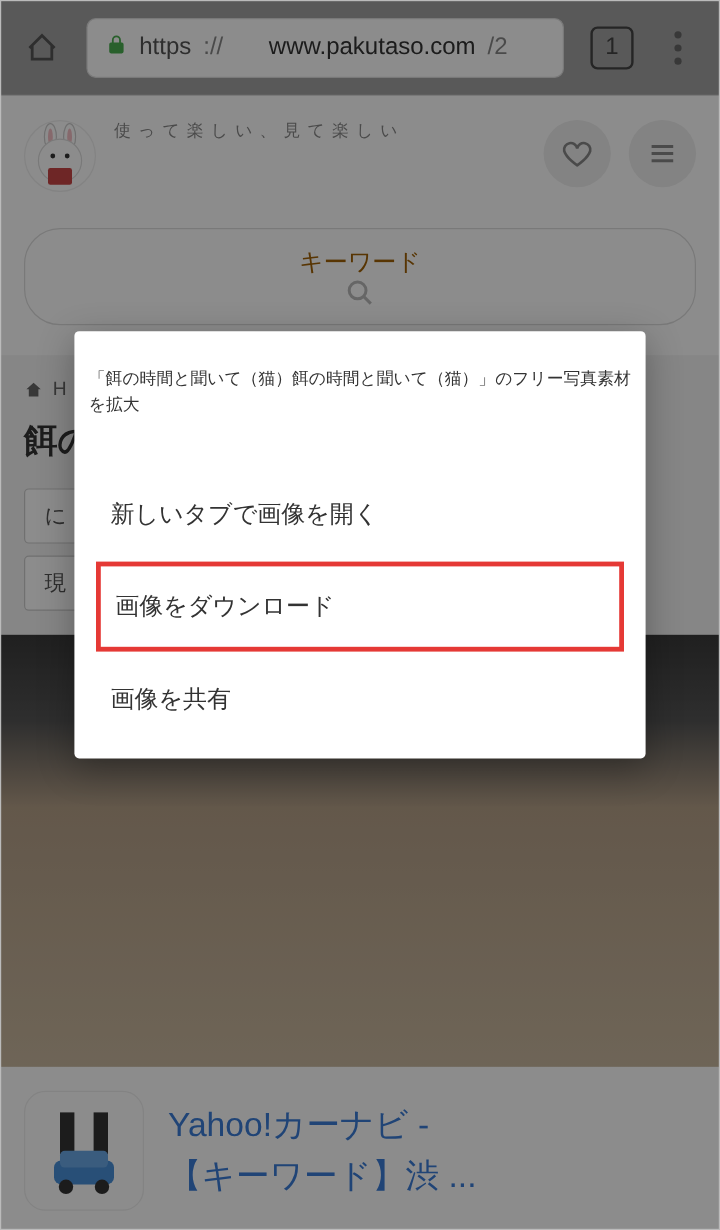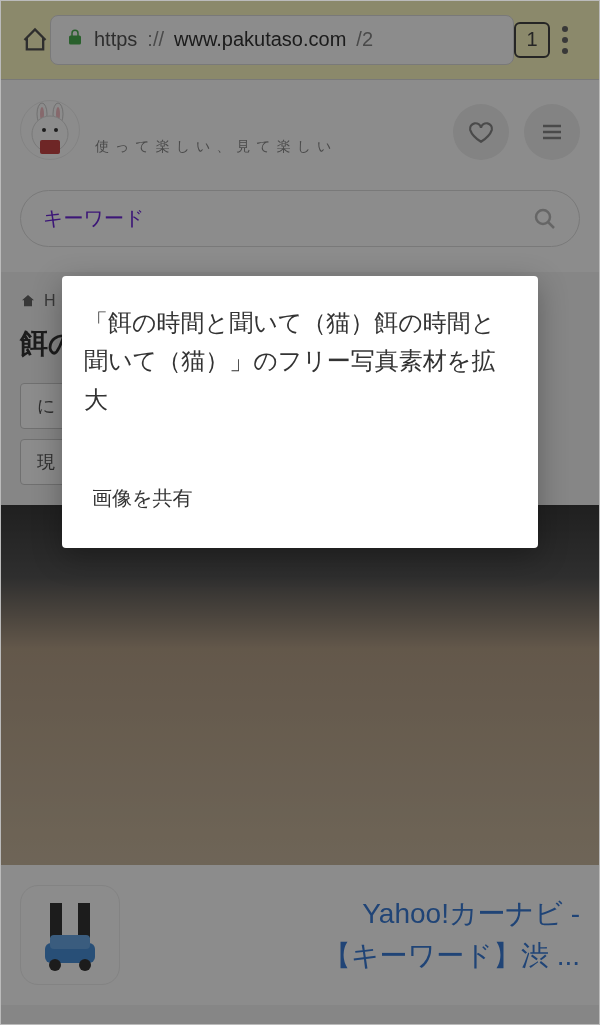--- a/index.html
+++ b/index.html
@@ -8,25 +8,25 @@
       height: 1025px;
       font-family: -apple-system, BlinkMacSystemFont, "Segoe UI", sans-serif;
       background: #f5f5f5;
       position: relative;
       overflow: hidden;
     }
     
     
     .browser-bar {
       height: 80px;
-      background: #fef9c3;
+      background: #a3a3a3;
       display: flex;
       align-items: center;
       padding: 0 20px;
-      gap: 0;
+      gap: 22px;
       border-bottom: 1px solid #ddd;
     }
     .home-btn {
       width: 30px;
       height: 30px;
       display: flex;
       align-items: center;
       justify-content: center;
     }
     .url-bar {
@@ -37,21 +37,21 @@
       border-radius: 8px;
       display: flex;
       align-items: center;
       padding: 0 15px;
       gap: 10px;
       color: #555;
       font-size: 20px;
     }
     .lock-icon { color: #4CAF50; }
     .url-prefix { color: #888; }
-    .url-host { color: #333; }
+    .url-host { color: #333; margin-left: 28px; }
     .tab-counter {
       width: 36px;
       height: 36px;
       border: 2.5px solid #444;
       border-radius: 6px;
       display: flex;
       align-items: center;
       justify-content: center;
       font-size: 20px;
       font-weight: 500;
@@ -69,21 +69,21 @@
       height: 6px;
       background: #666;
       border-radius: 50%;
     }
     
     
     .site-header {
       background: #fff;
       padding: 20px;
       display: flex;
-      align-items: flex-end;
+      align-items: flex-start;
       gap: 15px;
     }
     .logo-bunny {
       width: 60px;
       height: 60px;
       background: #fff;
       border-radius: 50%;
       border: 1px solid #eee;
       display: flex;
       align-items: center;
@@ -125,22 +125,23 @@
       background: #fff;
       padding: 10px 20px 25px;
     }
     .search-bar {
       border: 1px solid #ddd;
       border-radius: 30px;
       padding: 14px 22px;
       display: flex;
       align-items: center;
       justify-content: space-between;
-      color: #6d28d9;
+      color: #a16207;
       font-size: 20px;
+      flex-direction: column;
     }
     
     
     .content-area {
       background: #f5f5f5;
       padding: 20px;
     }
     .breadcrumb {
       display: flex;
       align-items: center;
@@ -199,21 +200,20 @@
       display: flex;
       align-items: center;
       justify-content: center;
       position: relative;
     }
     .ad-text {
       flex: 1;
       color: #3b7dd8;
       font-size: 28px;
       line-height: 1.5;
-      text-align: right;
     }
     
     
     .overlay {
       position: absolute;
       inset: 0;
       background: rgba(0,0,0,0.45);
       z-index: 10;
     }
     
@@ -223,22 +223,22 @@
       top: 276px;
       left: 62px;
       right: 62px;
       background: #fff;
       border-radius: 4px;
       z-index: 20;
       box-shadow: 0 8px 30px rgba(0,0,0,0.3);
       padding-bottom: 10px;
     }
     .menu-title {
-      padding: 28px 22px 40px;
-      font-size: 24px;
+      padding: 28px 12px 40px;
+      font-size: 14px;
       line-height: 1.6;
       color: #333;
     }
     .menu-item {
       padding: 26px 30px;
       font-size: 20px;
       color: #333;
       cursor: pointer;
     }
     .highlighted-item {
@@ -368,16 +368,18 @@
   <div class="ad-text">
     <div>Yahoo!カーナビ - </div>
     <div>【キーワード】渋 ...</div>
   </div>
 </div>
 
 <div class="overlay"></div>
 
 <div class="context-menu">
   <div class="menu-title">「餌の時間と聞いて（猫）餌の時間と聞いて（猫）」のフリー写真素材を拡大</div>
+  <div class="menu-item">新しいタブで画像を開く</div>
+  <div class="menu-item highlighted-item">画像をダウンロード</div>
   <div class="menu-item">画像を共有</div>
 </div>
 
 <div class="outer-frame"></div>
 
 </body></html>

